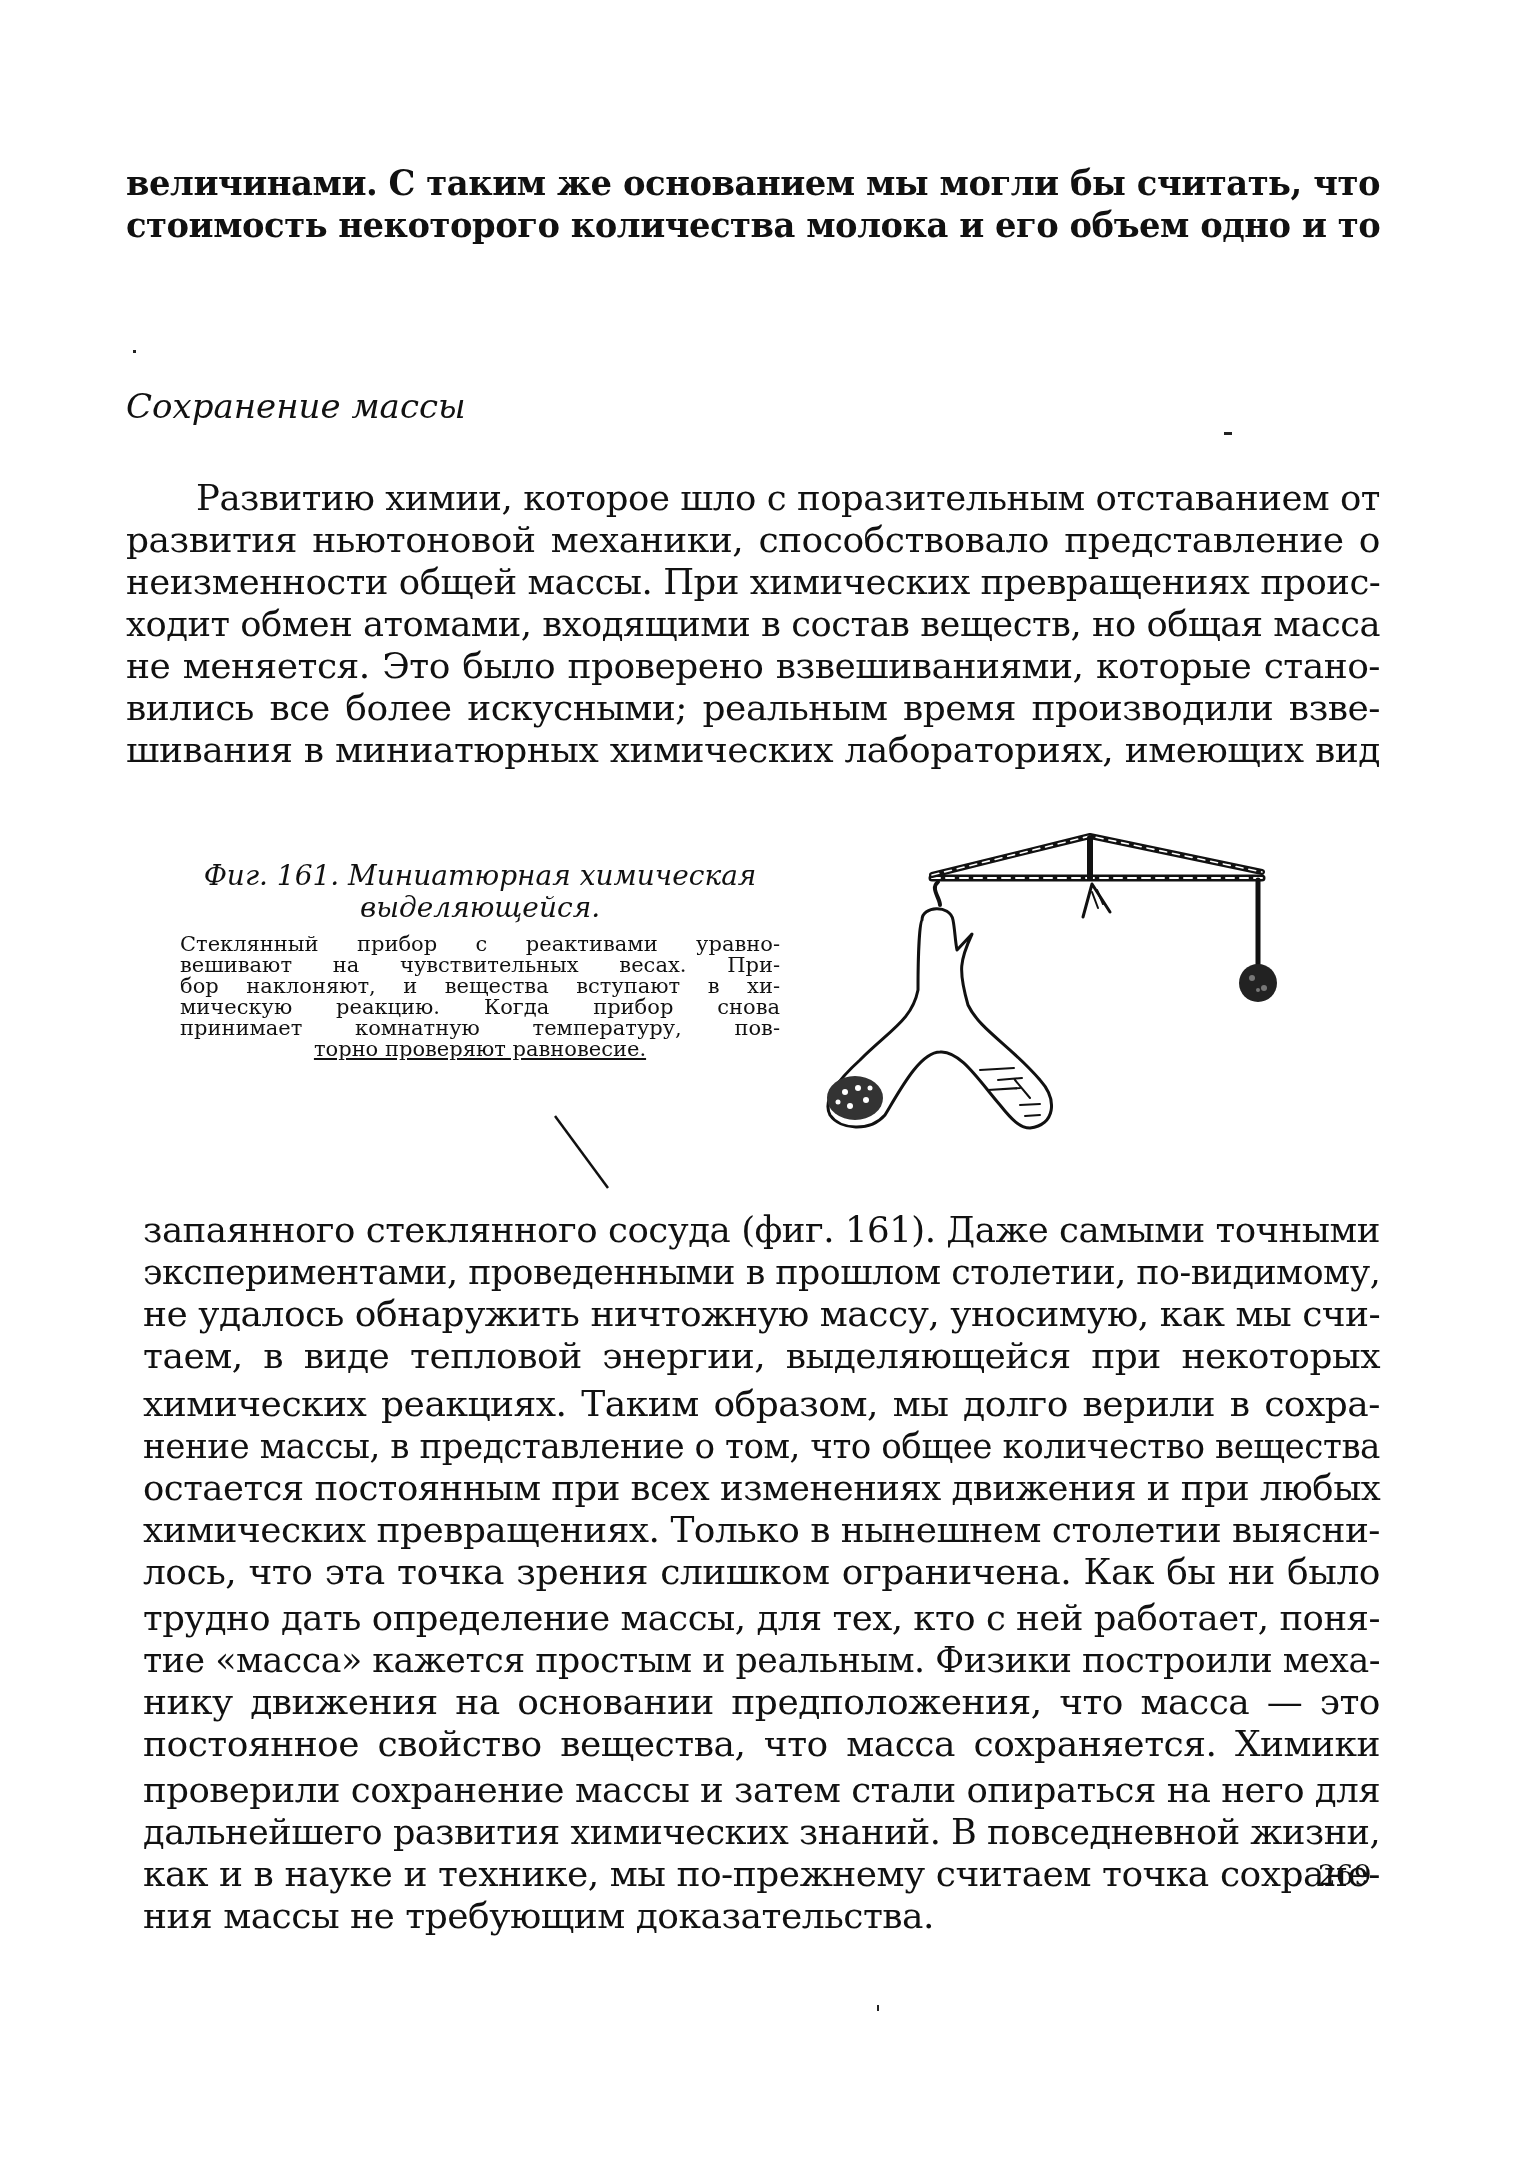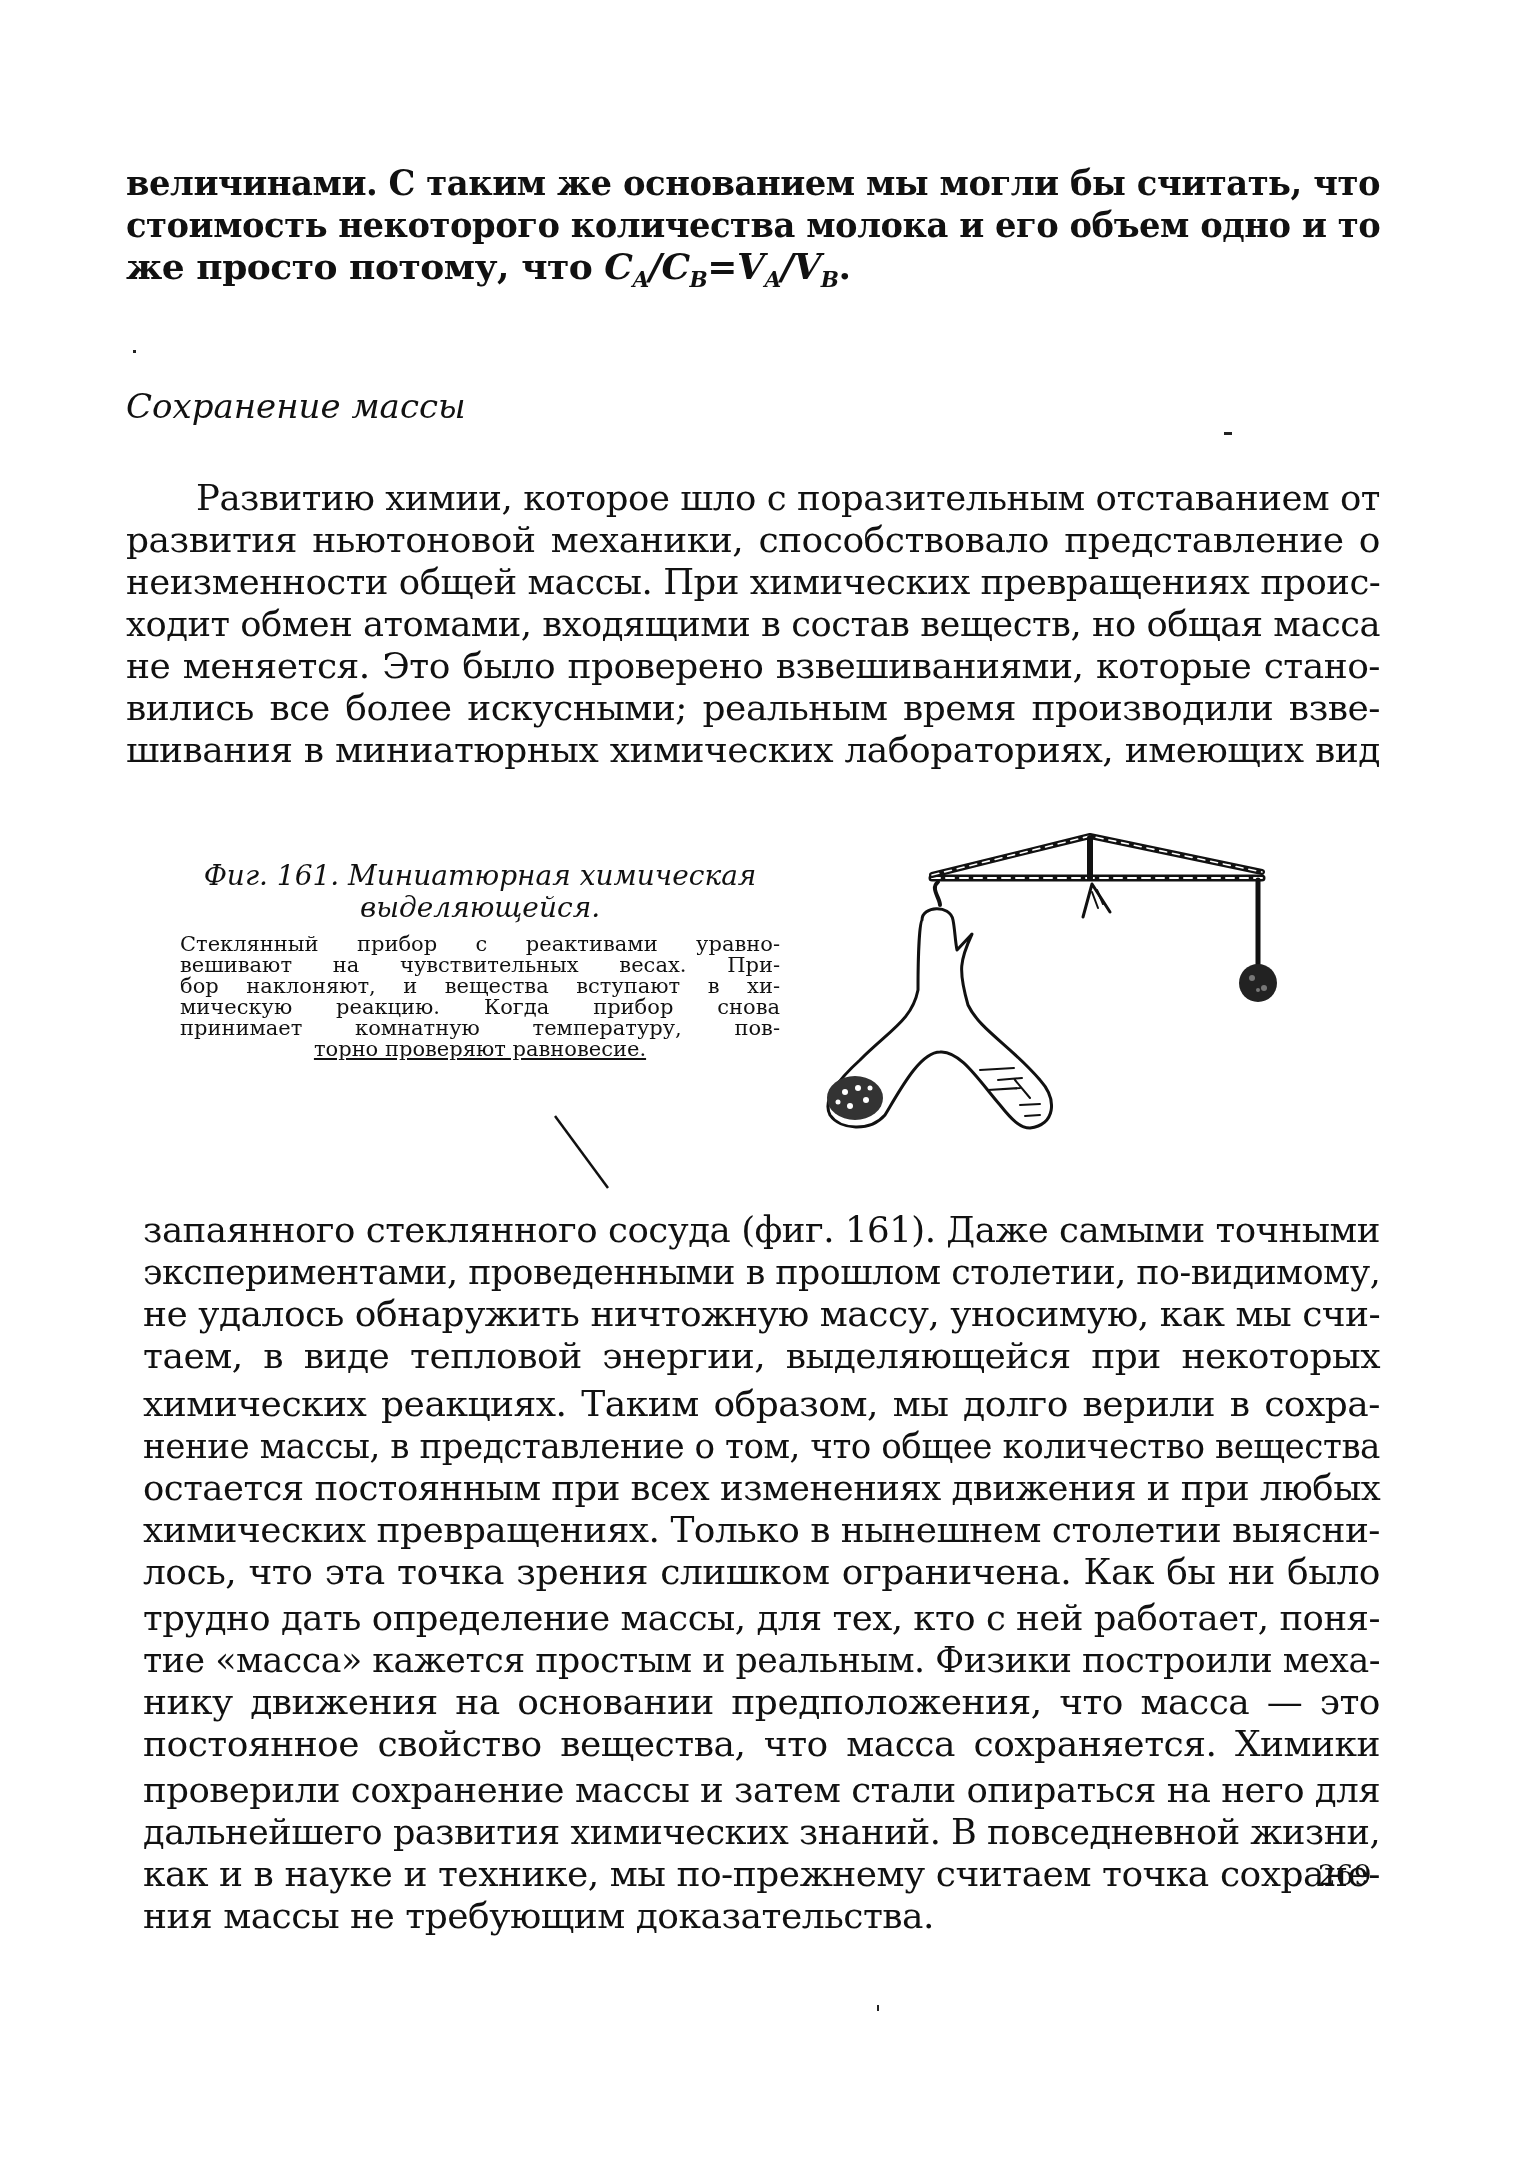--- a/index.html
+++ b/index.html
@@ -48,23 +48,20 @@
   sub { font-size: 60%; vertical-align: -0.35em; }
   .math { font-style: italic; }
 </style>
 </head>
 <body>
 
 <div class="page">
 
   <div class="line bold" style="top: 162px; transform: scaleX(0.938623); width: 1336px;">величинами. С таким же основанием мы могли бы считать, что</div>
   <div class="line bold" style="top: 204px; transform: scaleX(0.937921); width: 1337px;">стоимость некоторого количества молока и его объем одно и то</div>
-  <div class="line bold last" style="top:246px">
-    <span>же просто потому, что </span><span class="math"><span>C</span><sub>A</sub><span>/</span><span>C</span><sub>B</sub><span>=</span><span>V</span><sub>A</sub><span>/</span><span>V</span><sub>B</sub></span><span>.</span>
-  </div>
 
   <div class="heading">Сохранение массы</div>
 
   <div class="line indent" style="top: 478px; transform: scaleX(0.986667); width: 1200px;">Развитию химии, которое шло с поразительным отставанием от</div>
   <div class="line" style="top:520px">развития ньютоновой механики, способствовало представление о</div>
   <div class="line" style="top: 562px; transform: scaleX(0.985075); width: 1273px;">неизменности общей массы. При химических превращениях проис-</div>
   <div class="line" style="top: 604px; transform: scaleX(0.980453); width: 1279px;">ходит обмен атомами, входящими в состав веществ, но общая масса</div>
   <div class="line" style="top:646px">не меняется. Это было проверено взвешиваниями, которые стано-</div>
   <div class="line" style="top:688px">вились все более искусными; реальным время производили взве-</div>
   <div class="line" style="top:730px">шивания в миниатюрных химических лабораториях, имеющих вид</div>

